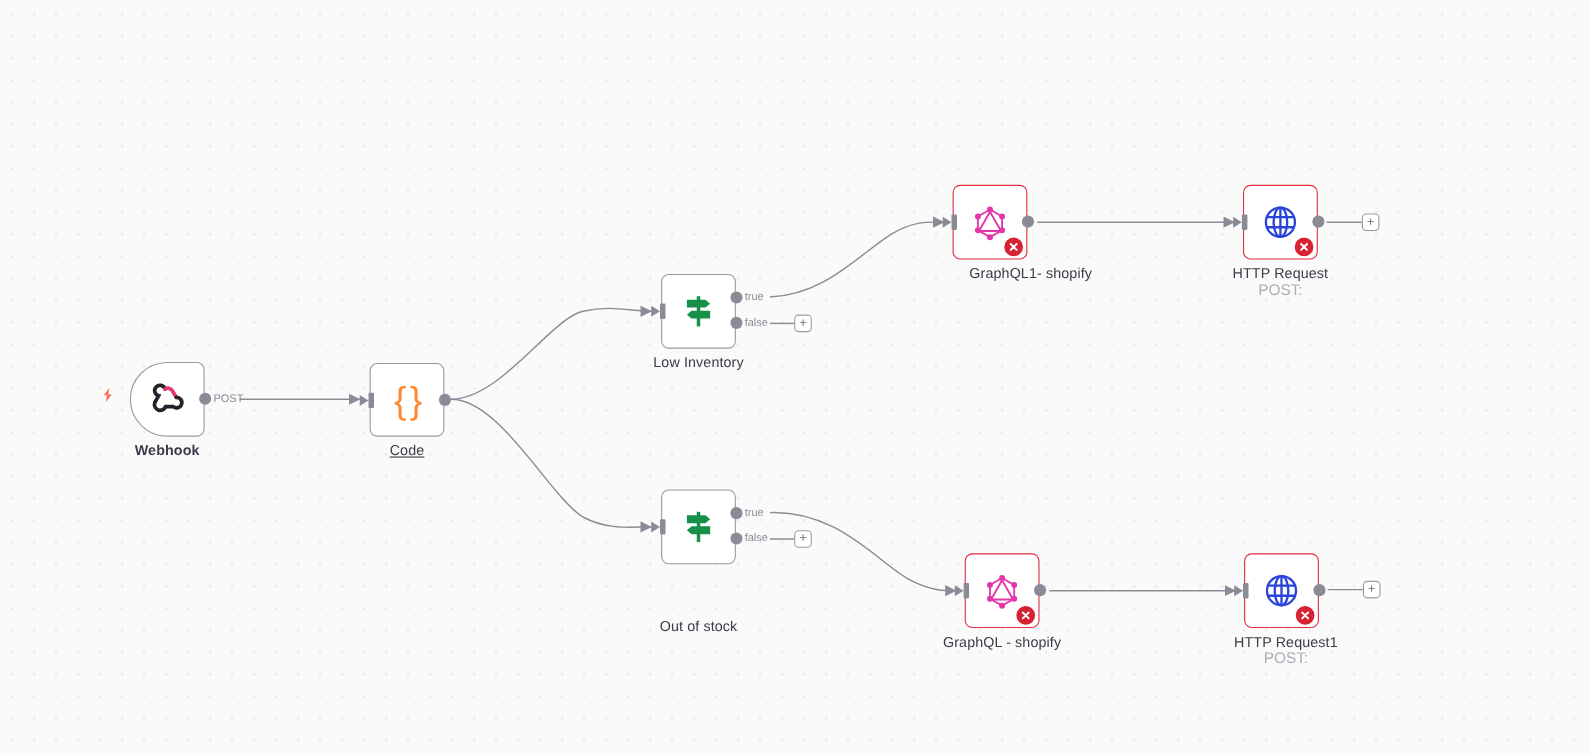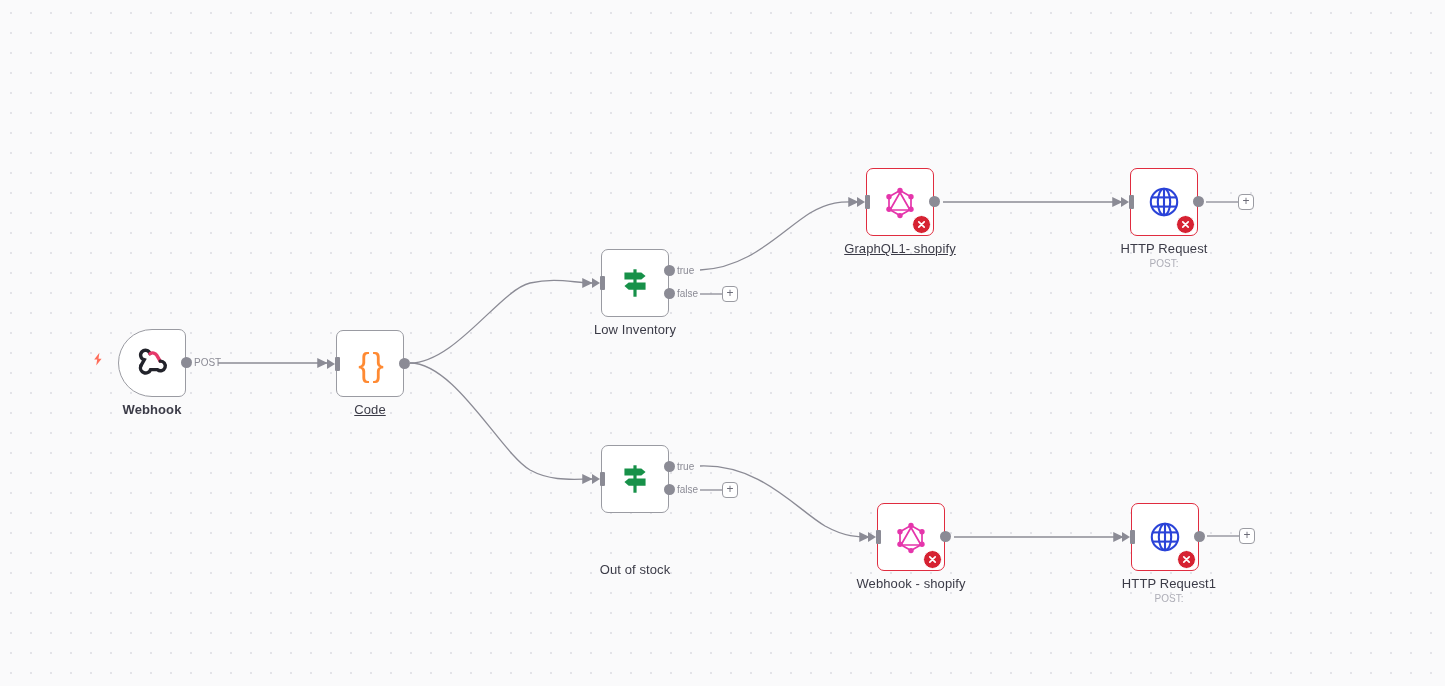--- a/index.html
+++ b/index.html
@@ -55,21 +55,21 @@
     font-size: 13px;
     color: #3b3b47;
     line-height: 15px;
     letter-spacing: 0.1px;
     white-space: nowrap;
   }
   .node-sublabel {
     position: absolute;
     width: 220px;
     text-align: center;
-    font-size: 10px;
+    font-size: 14px;
     color: #adadb6;
     line-height: 13px;
   }
   .endpoint {
     position: absolute;
     width: 11px;
     height: 11px;
     border-radius: 50%;
     background: #8b8b95;
   }
@@ -244,21 +244,21 @@
 <div class="err-badge" style="left:912px; top:215px;">
   <svg width="9" height="9" viewBox="0 0 10 10">
     <path d="M2 2 L8 8 M8 2 L2 8" stroke="#ffffff" stroke-width="1.9" stroke-linecap="round"></path>
   </svg>
 </div>
 <div class="in-marker" style="left:858px; top:202px;">
   <div class="tri"></div>
     <div class="bar"></div>
 </div>
 <div class="endpoint" style="left:929px; top:196px;"></div>
-<div class="node-label" style="left:790px; top:241px;text-decoration:underline;">GraphQL1- shopify</div>
+<div class="node-label" style="left:827px; top:241px;">GraphQL1- shopify</div>
 
 <div class="node error" style="left:877px; top:503px; width:68px; height:68px;">
   <svg width="34" height="34" viewBox="0 0 34 34">
     <g stroke="#e535ab" stroke-width="1.7" fill="none">
       <path d="M17 5.5 L28 11.8 L28 24.3 L17 30.6 L6 24.3 L6 11.8 Z"></path>
       <path d="M17 7.5 L27 25 L7 25 Z"></path>
     </g>
     <circle cx="17" cy="5.5" r="2.7" fill="#e535ab"></circle>
     <circle cx="28" cy="11.8" r="2.7" fill="#e535ab"></circle>
     <circle cx="28" cy="24.3" r="2.7" fill="#e535ab"></circle>
@@ -270,21 +270,21 @@
 <div class="err-badge" style="left:923px; top:550px;">
   <svg width="9" height="9" viewBox="0 0 10 10">
     <path d="M2 2 L8 8 M8 2 L2 8" stroke="#ffffff" stroke-width="1.9" stroke-linecap="round"></path>
   </svg>
 </div>
 <div class="in-marker" style="left:869px; top:537px;">
   <div class="tri"></div>
     <div class="bar"></div>
 </div>
 <div class="endpoint" style="left:940px; top:531px;"></div>
-<div class="node-label" style="left:801px; top:576px;">Webhook - shopify</div>
+<div class="node-label" style="left:801px; top:576px;">GraphQL - shopify</div>
 
 <div class="node error" style="left:1130px; top:168px; width:68px; height:68px;">
   <svg width="36" height="36" viewBox="0 0 36 36">
     <g stroke="#2a43d8" stroke-width="2.1" fill="none">
       <circle cx="18" cy="18" r="13.2"></circle>
       <ellipse cx="18" cy="18" rx="6.2" ry="13.2"></ellipse>
       <path d="M5.5 13.4 H30.5"></path>
       <path d="M5.5 22.6 H30.5"></path>
       <path d="M18 4.8 V31.2"></path>
     </g>

